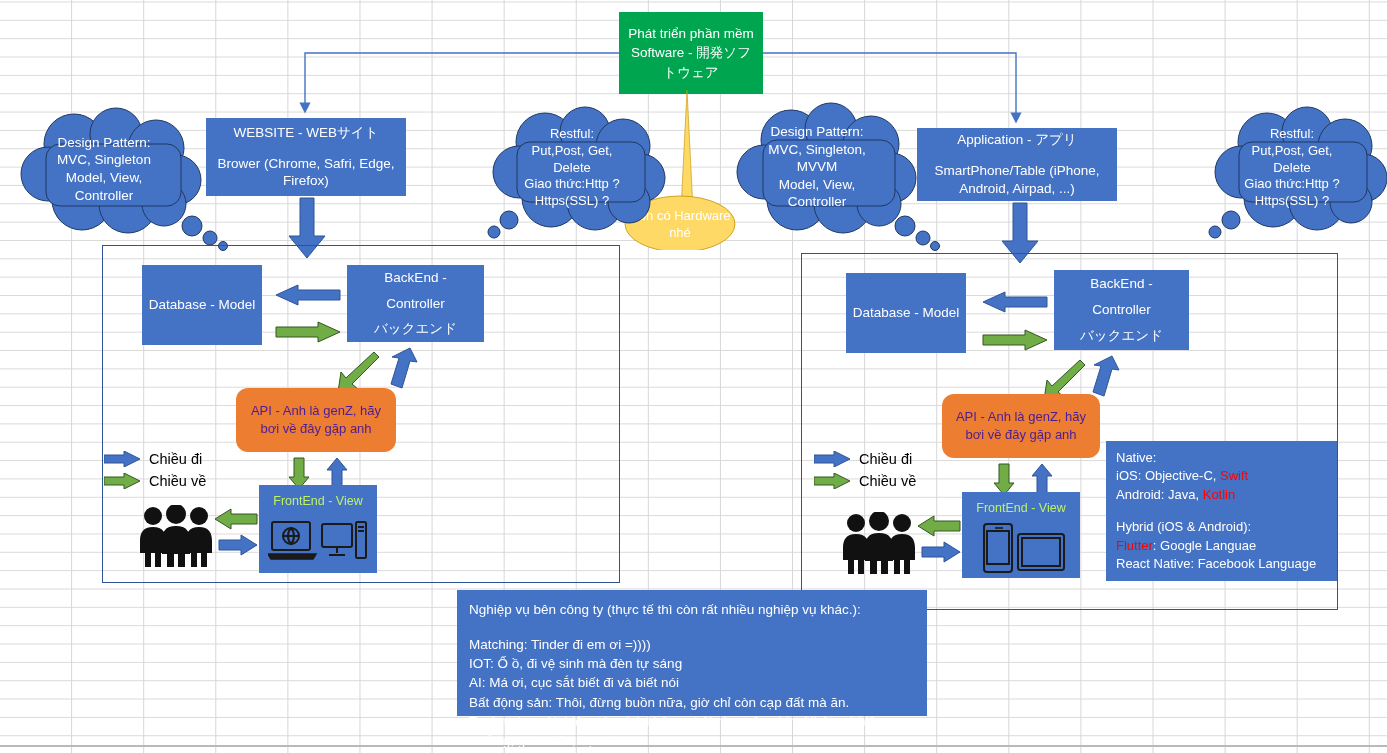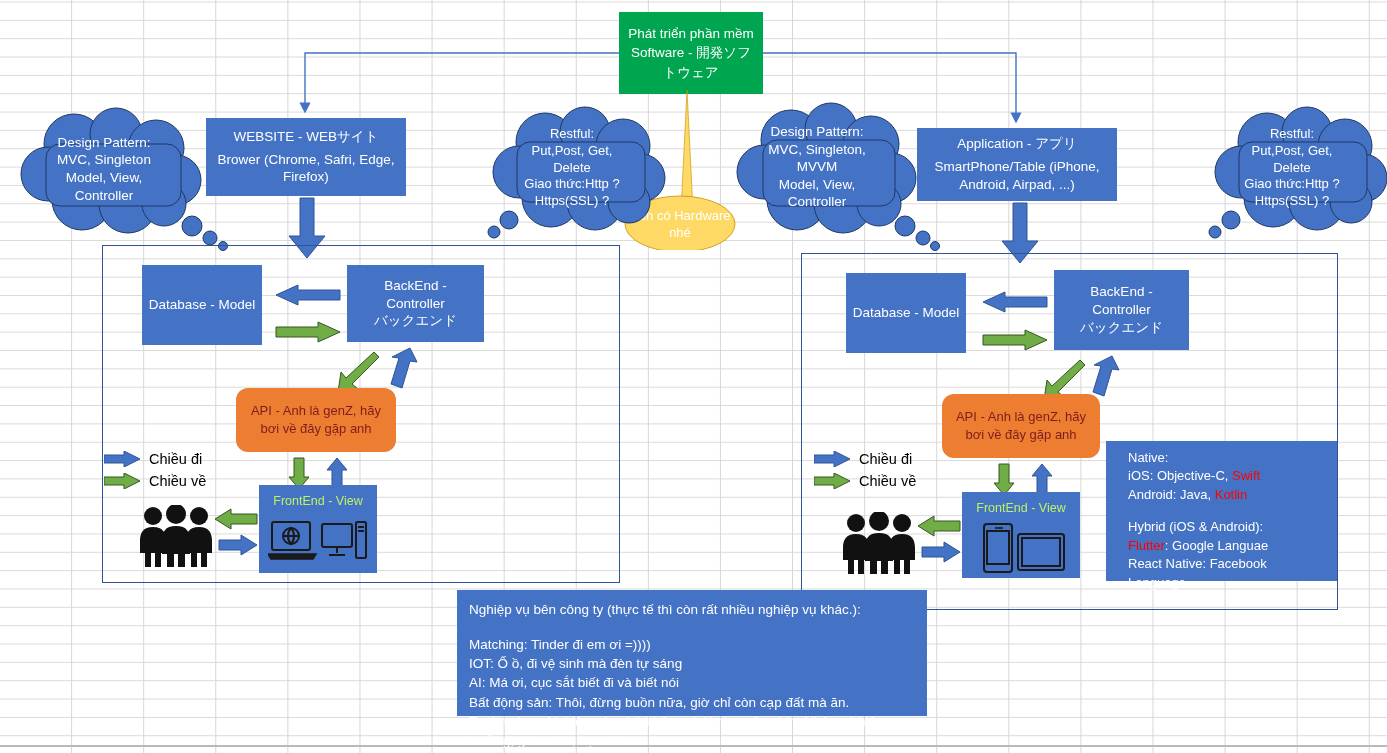--- a/index.html
+++ b/index.html
@@ -20,35 +20,35 @@
     background-position:-1px 1.5px;
   }
   #gridbottom{position:absolute;left:0;top:745px;width:1387px;height:2px;background:#b9b9b9;}
 
   
   .node{position:absolute;box-sizing:border-box;}
 
   .boxblue{
     background:#4472C4;color:#ffffff;
     display:flex;flex-direction:column;align-items:center;justify-content:center;
-    text-align:center;line-height:1.32;
+    text-align:center;line-height:1.32;gap:8px;
   }
   .boxgreen{
     background:#00A550;color:#ffffff;
     display:flex;align-items:center;justify-content:center;text-align:center;
     line-height:1.45;padding:4px 8px;
   }
   .boxorange{
-    background:#ED7D31;color:#7f1d1d;border-radius:12px;
+    background:#ED7D31;color:#4c1d95;border-radius:12px;
     display:flex;align-items:center;justify-content:center;text-align:center;
     line-height:1.4;padding:4px 10px;
   }
   .textblue{
     background:#4472C4;color:#ffffff;text-align:left;
-    line-height:1.42;padding:8px 22px;box-sizing:border-box;
+    line-height:1.42;padding:8px 10px;box-sizing:border-box;
   }
   .container-box{border:1px solid #2E5496;background:transparent;}
 
   .red{color:#FF0000;}
 
   
   .cloud{position:absolute;}
   .cloud svg{position:absolute;left:0;top:0;overflow:visible;}
   .cloud .cloudtext{
     position:absolute;left:0;top:0;width:100%;height:100%;

